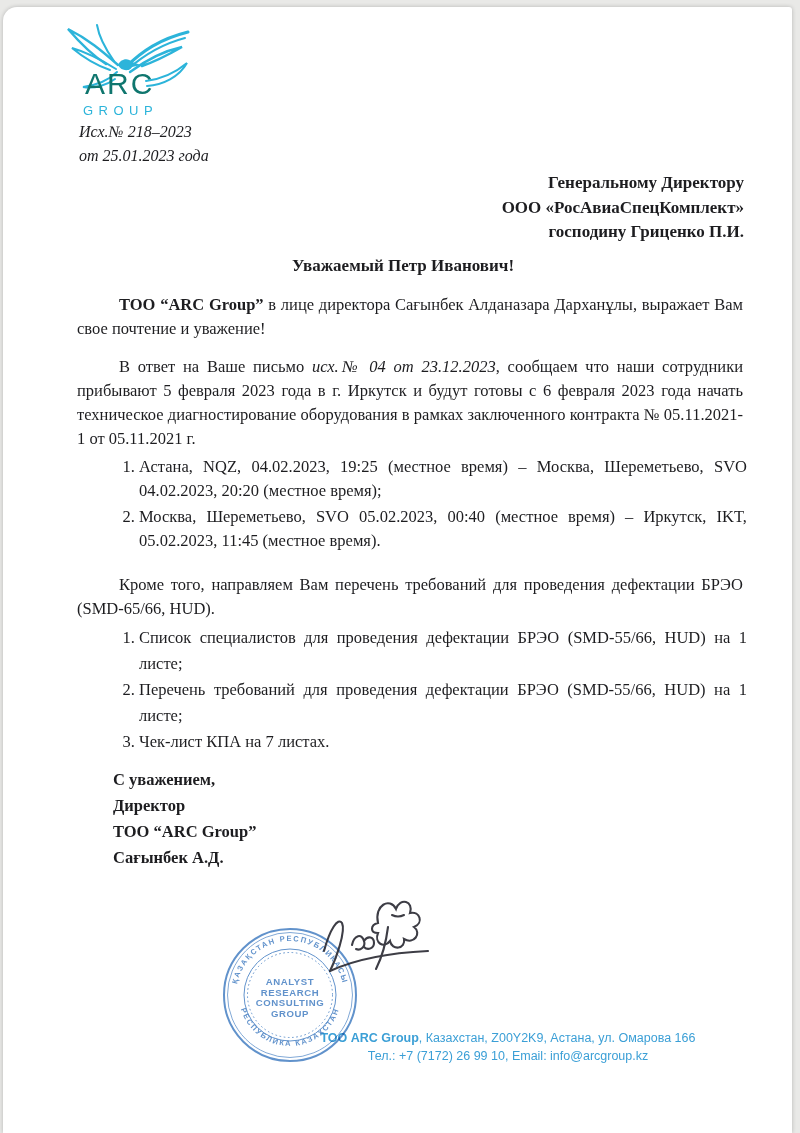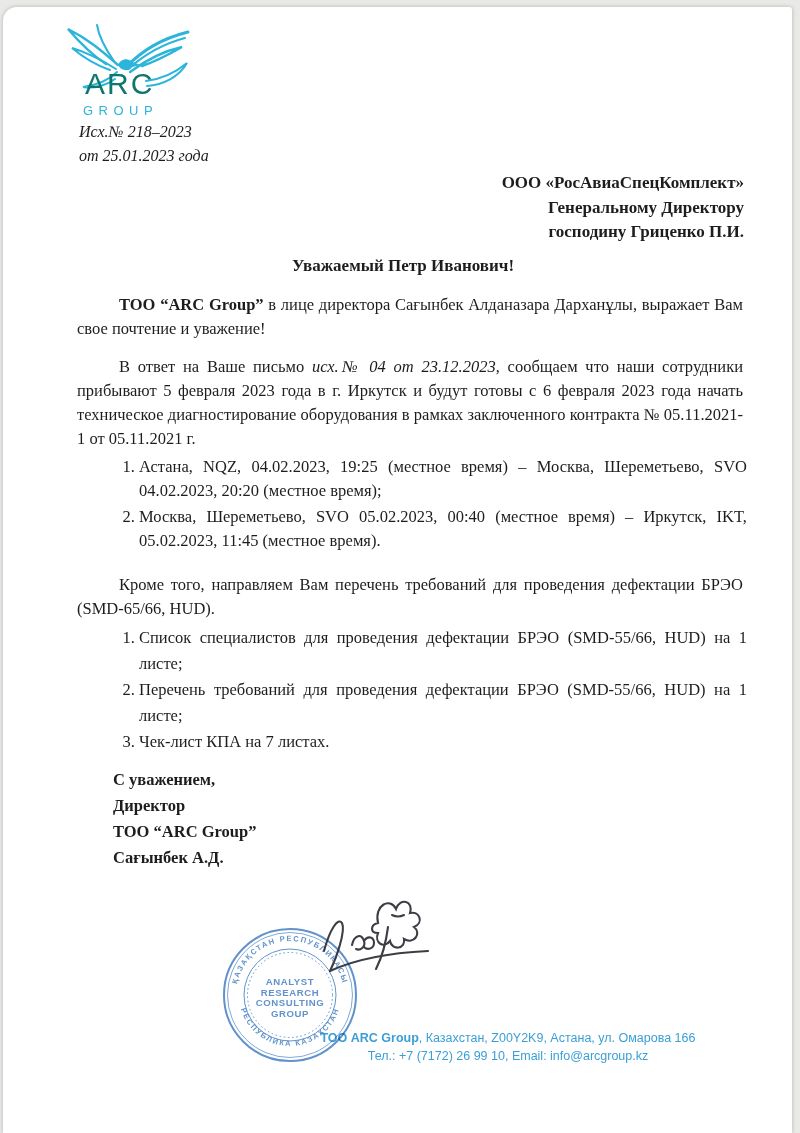--- a/index.html
+++ b/index.html
@@ -85,22 +85,22 @@
     <span class="logo-arc">ARC</span>
     <span class="logo-group">GROUP</span>
   </div>
 
   <div class="refblock">
     <div>Исх.№ 218–2023</div>
     <div>от 25.01.2023 года</div>
   </div>
 
   <div class="recipient">
+    <div>Генеральному Директору</div>
     <div>ООО «РосАвиаСпецКомплект»</div>
-    <div>Генеральному Директору</div>
     <div>господину Гриценко П.И.</div>
   </div>
 
   <div class="salutation">Уважаемый Петр Иванович!</div>
 
   <div class="body-flow">
     <p><span class="b">ТОО “ARC Group”</span><span> в лице директора Сағынбек Алданазара Дарханұлы, выражает Вам свое почтение и уважение!</span></p>
 
     <p class="p2"><span>В ответ на Ваше письмо </span><span class="em">исх.№ 04 от 23.12.2023</span><span>, сообщаем что наши сотрудники прибывают 5 февраля 2023 года в г. Иркутск и будут готовы с 6 февраля 2023 года начать техническое диагностирование оборудования в рамках заключенного контракта № 05.11.2021-1 от 05.11.2021 г.</span></p>
 

